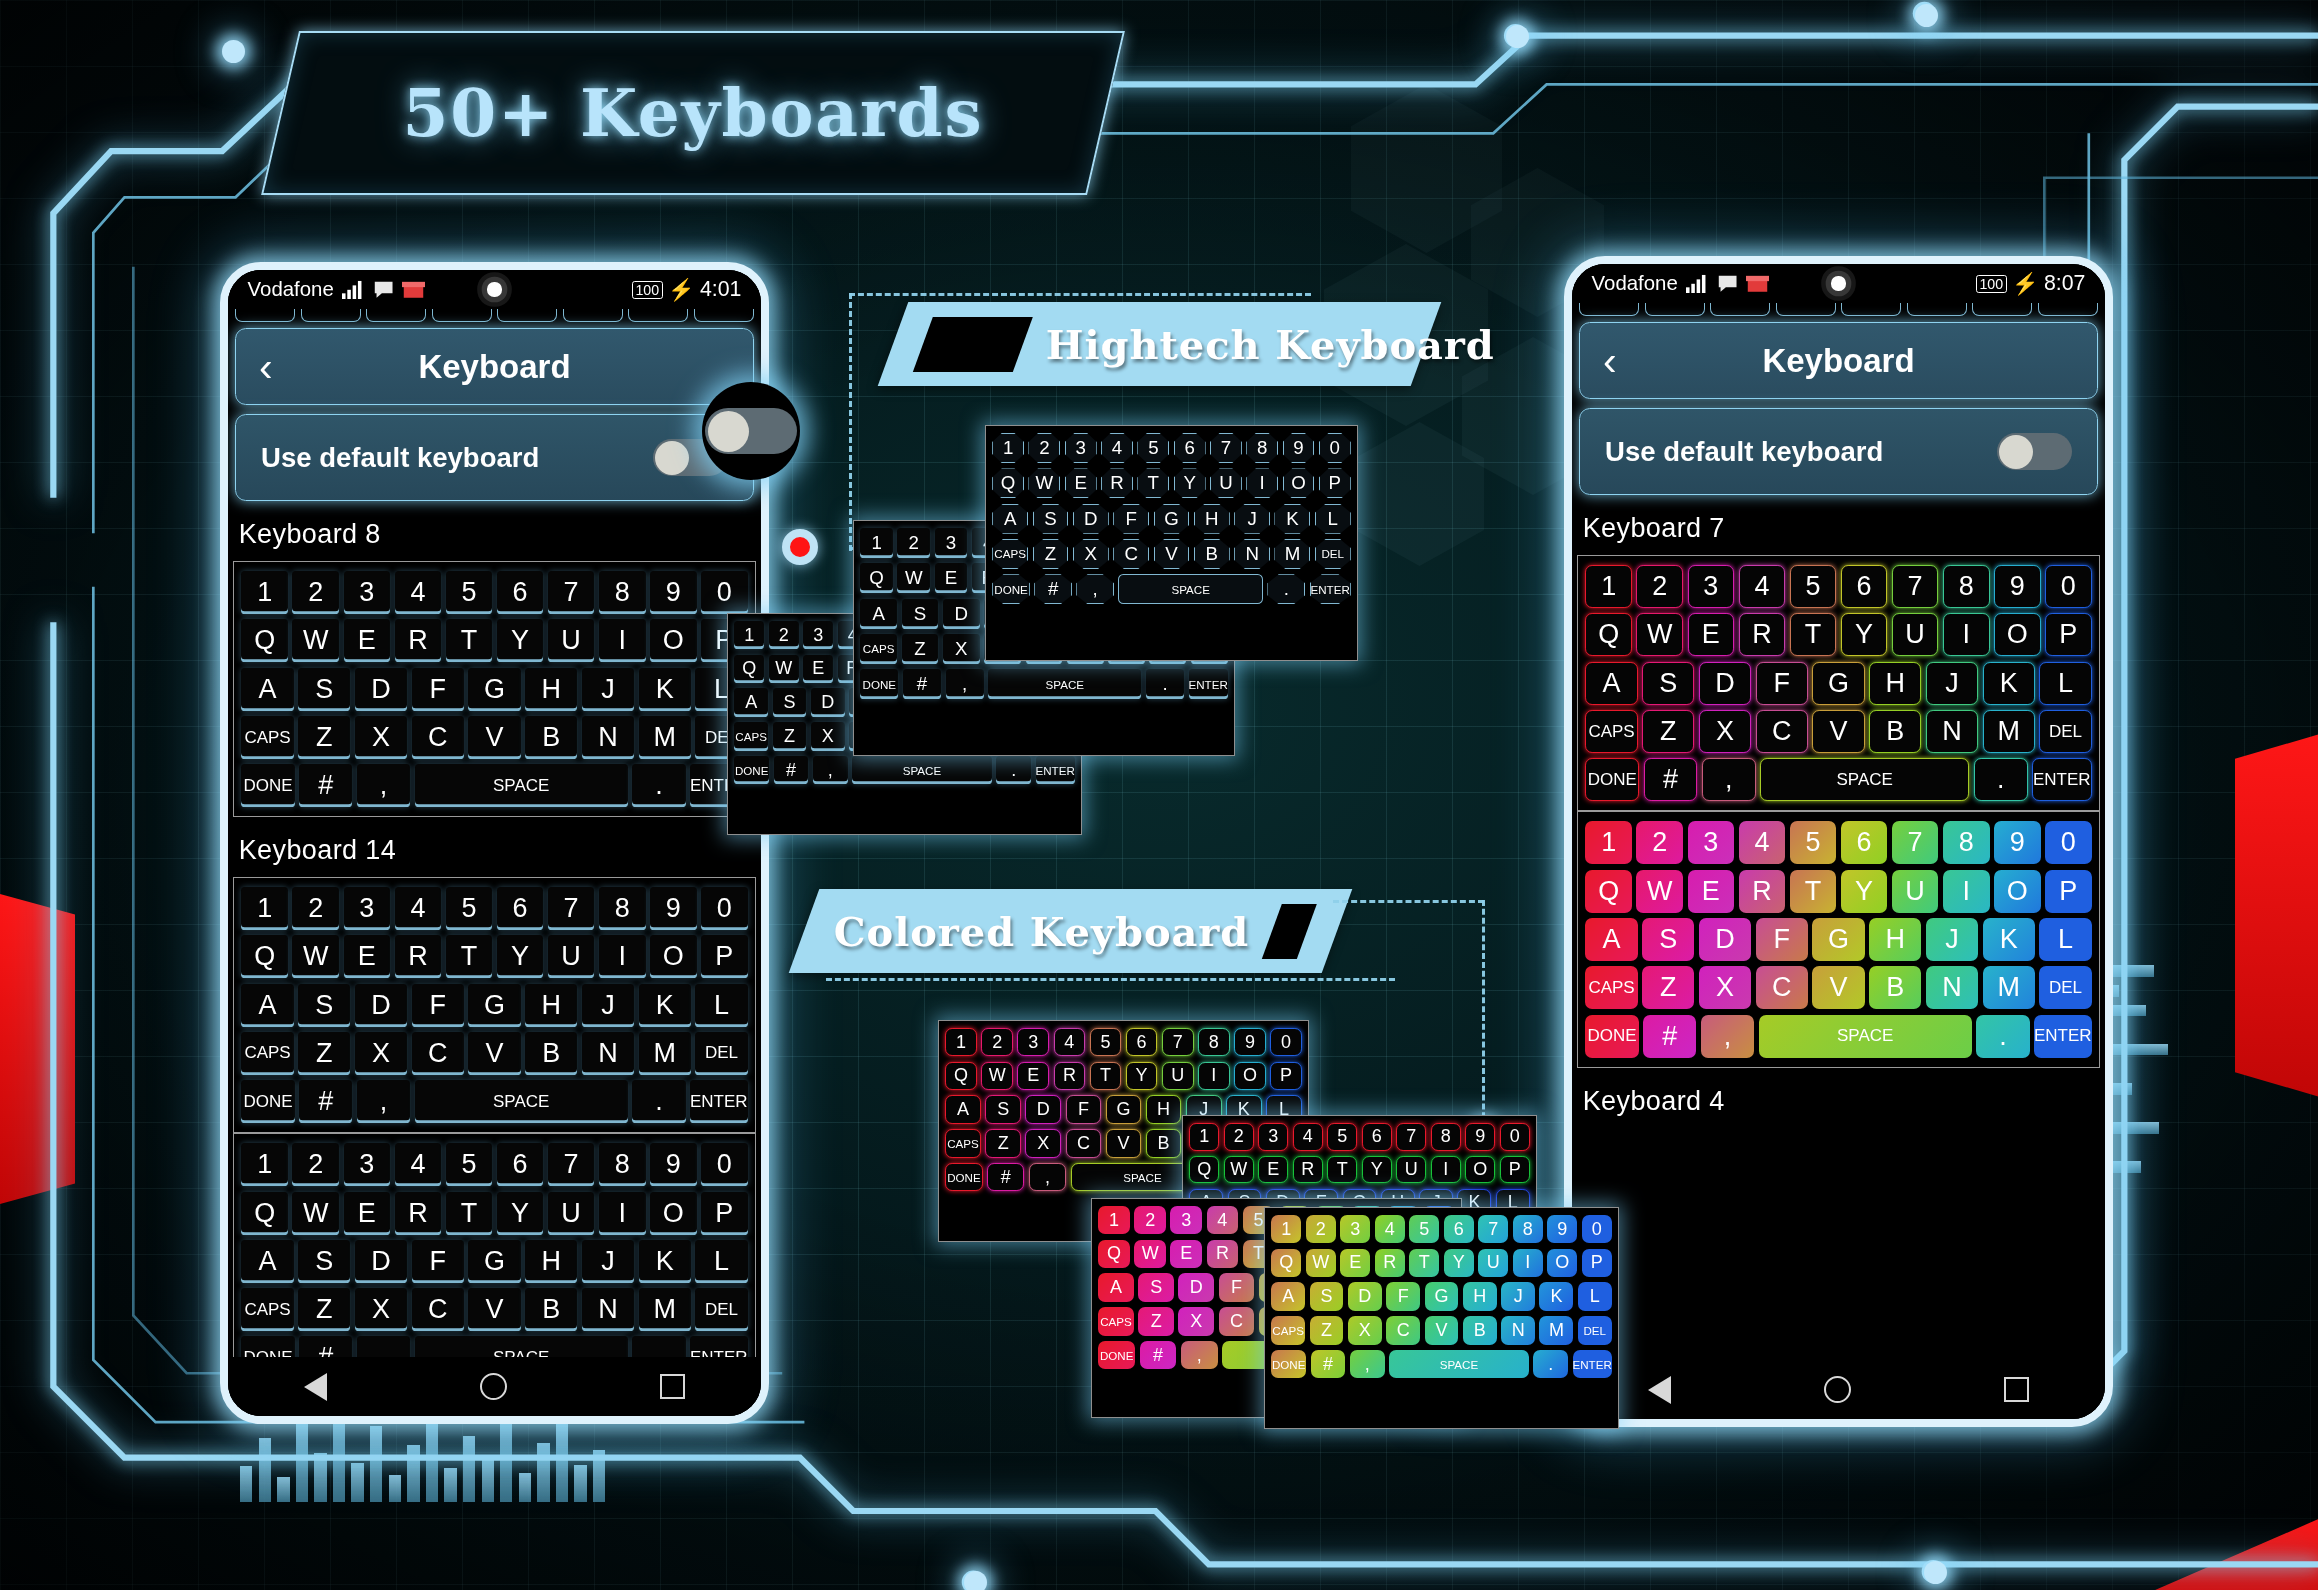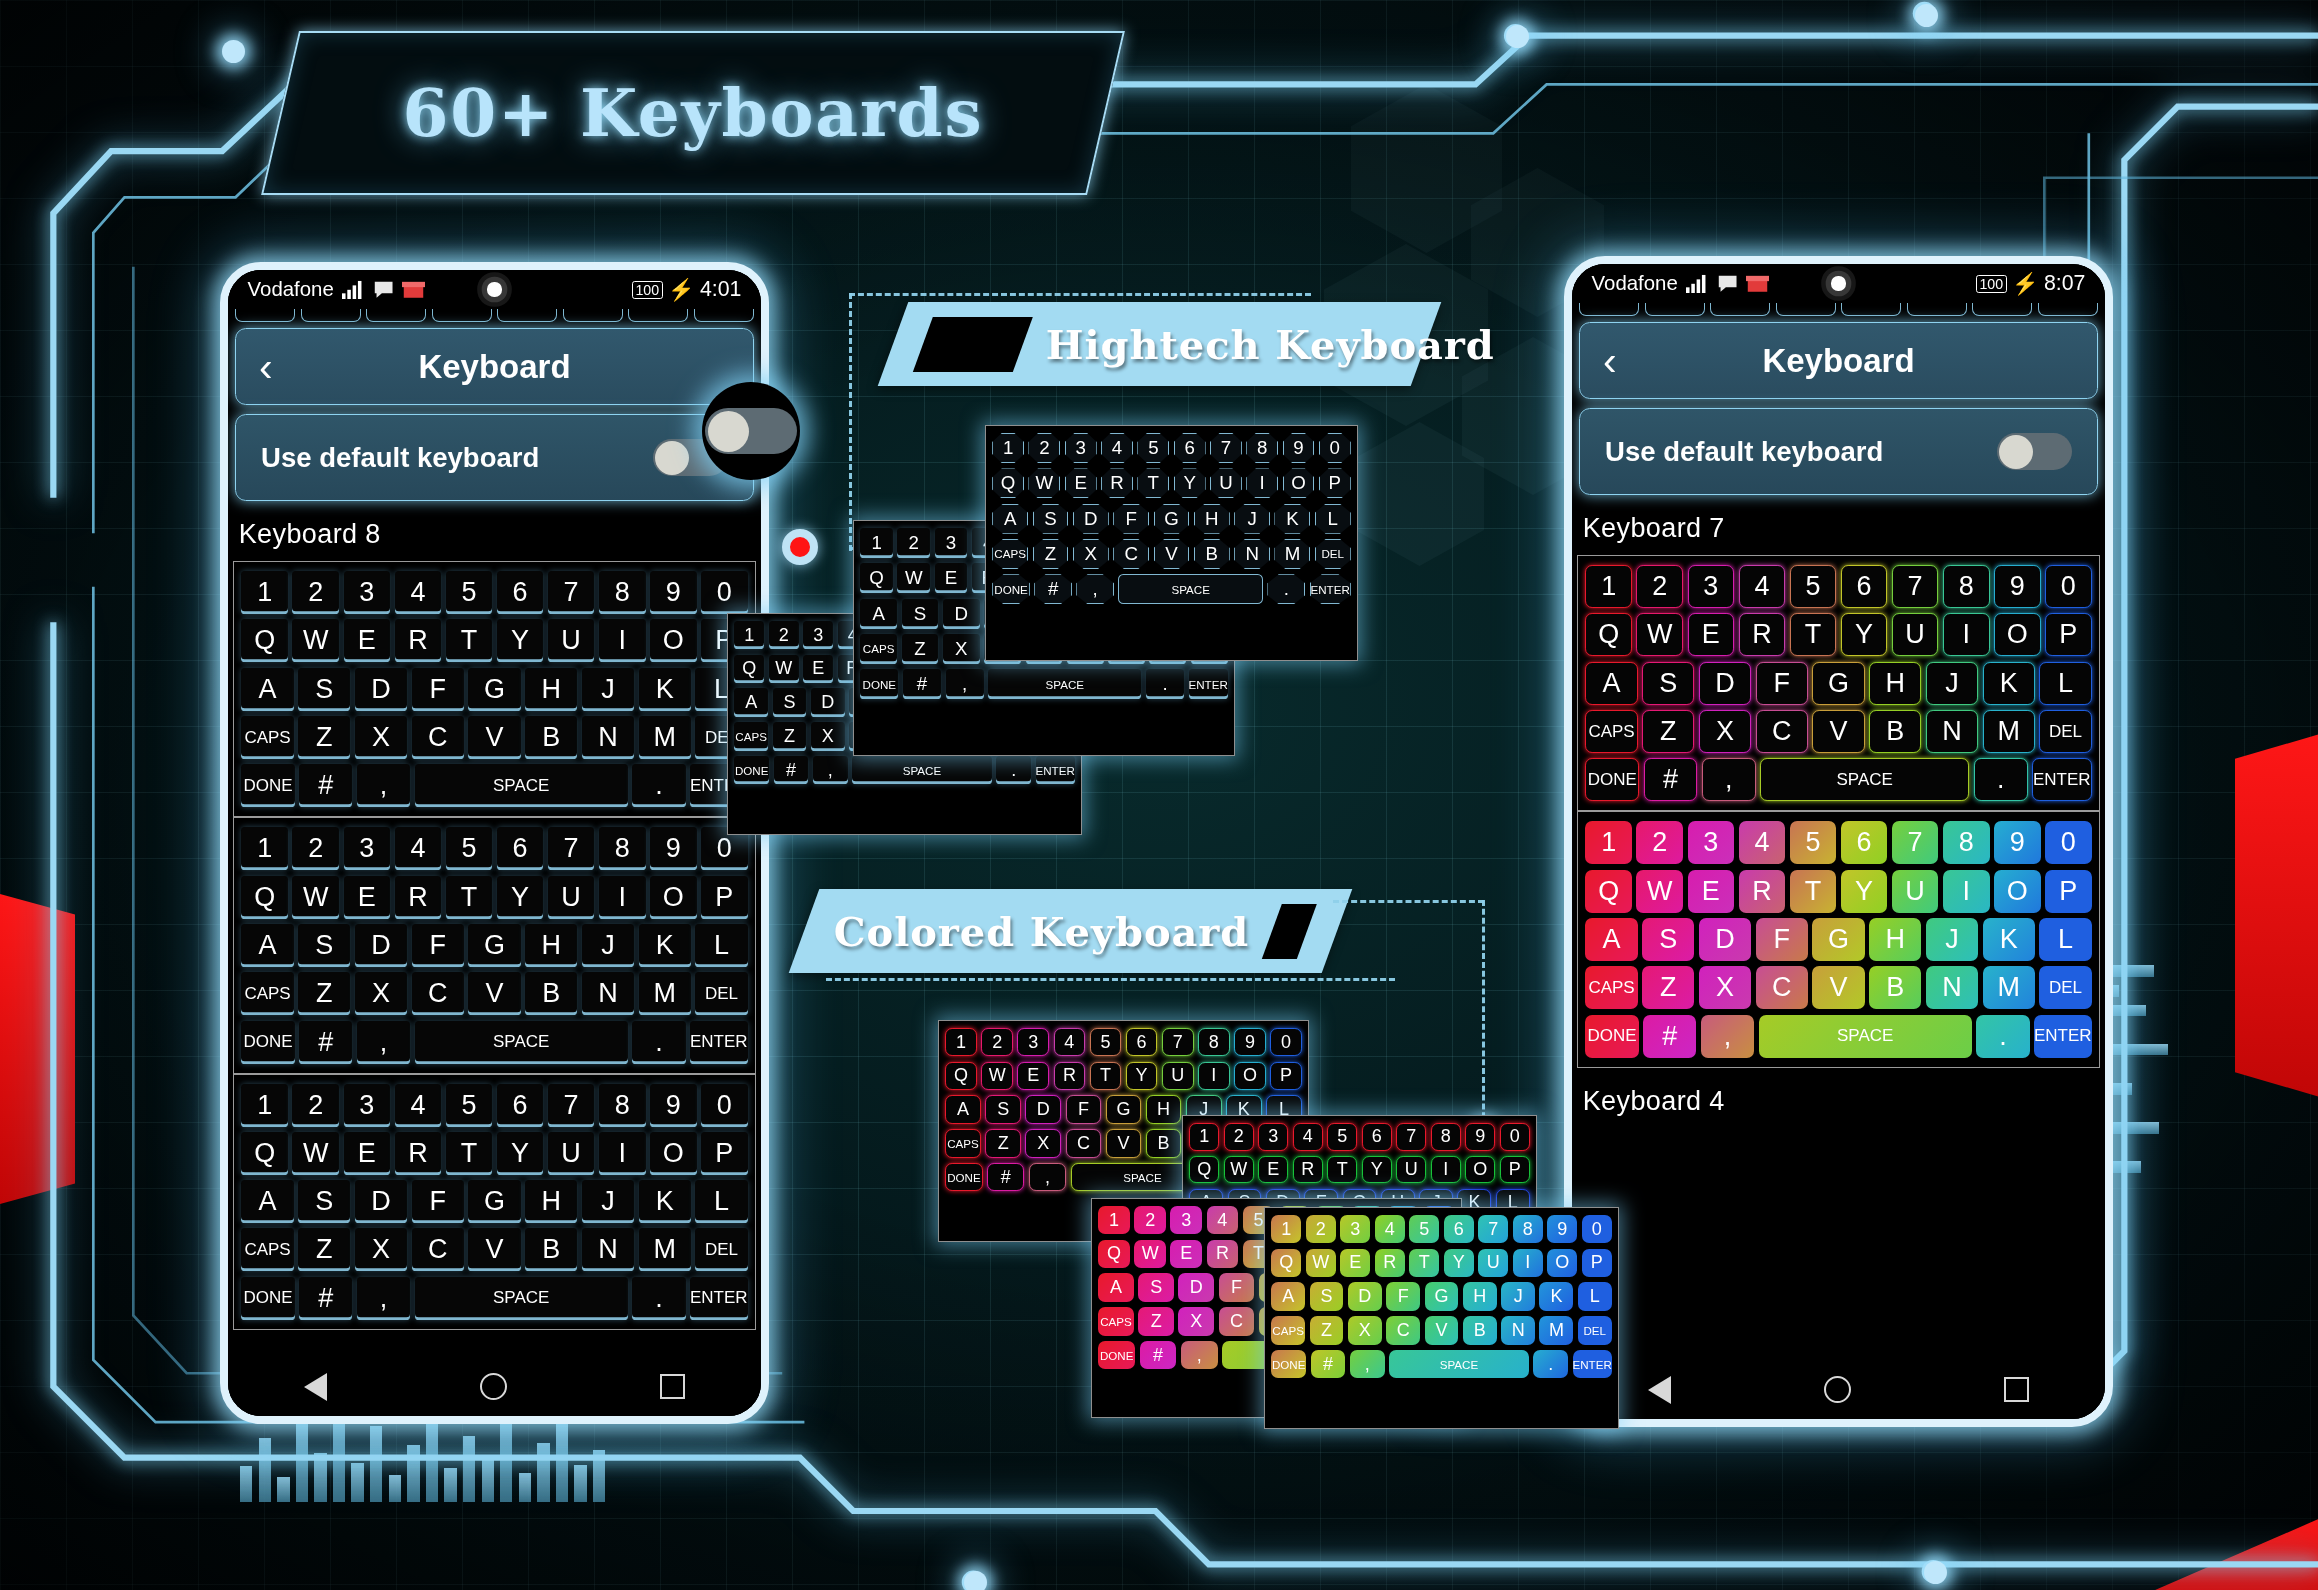--- a/index.html
+++ b/index.html
@@ -211,21 +211,21 @@
     </svg>
   </div>
   <div class="node" style="left:222px;top:40px;"></div>
   <div class="node" style="left:1506px;top:25px;"></div>
   <div class="node" style="left:1915px;top:4.4px;"></div>
   <div class="node" style="left:964px;top:1571px;"></div>
   <div class="node" style="left:1924px;top:1561px;"></div>
 
   <div class="title-banner">
     <div class="shape"></div>
-    <div class="txt">60+ Keyboards</div>
+    <div class="txt">50+ Keyboards</div>
   </div>
 
   <div class="phone" style="left:220px;top:262px;width:533px;height:1146px;">
     <div class="screen">
 
       <div class="statusbar">
         <div class="sb-left">
           <span>Vodafone</span>
           <svg width="23" height="19.6" viewBox="0 0 26 22">
             <rect x="0" y="15" width="4" height="7" fill="#fff"></rect>
@@ -416,20 +416,21 @@
                 <span>.</span>
               </div>
               <div class="key sm">
                 <span>ENTER</span>
               </div>
             </div>
           </div>
       </div>
 
       <div class="kbsection">
+        <div class="kblabel">Keyboard 14</div>
         <div class="kbwrap st-dark kb-dark-14" style="--kh:43px;--kf:27px;--kfs:17px;">
             <div class="krow">
               <div class="key">
                 <span>1</span>
               </div>
               <div class="key">
                 <span>2</span>
               </div>
               <div class="key">
                 <span>3</span>

